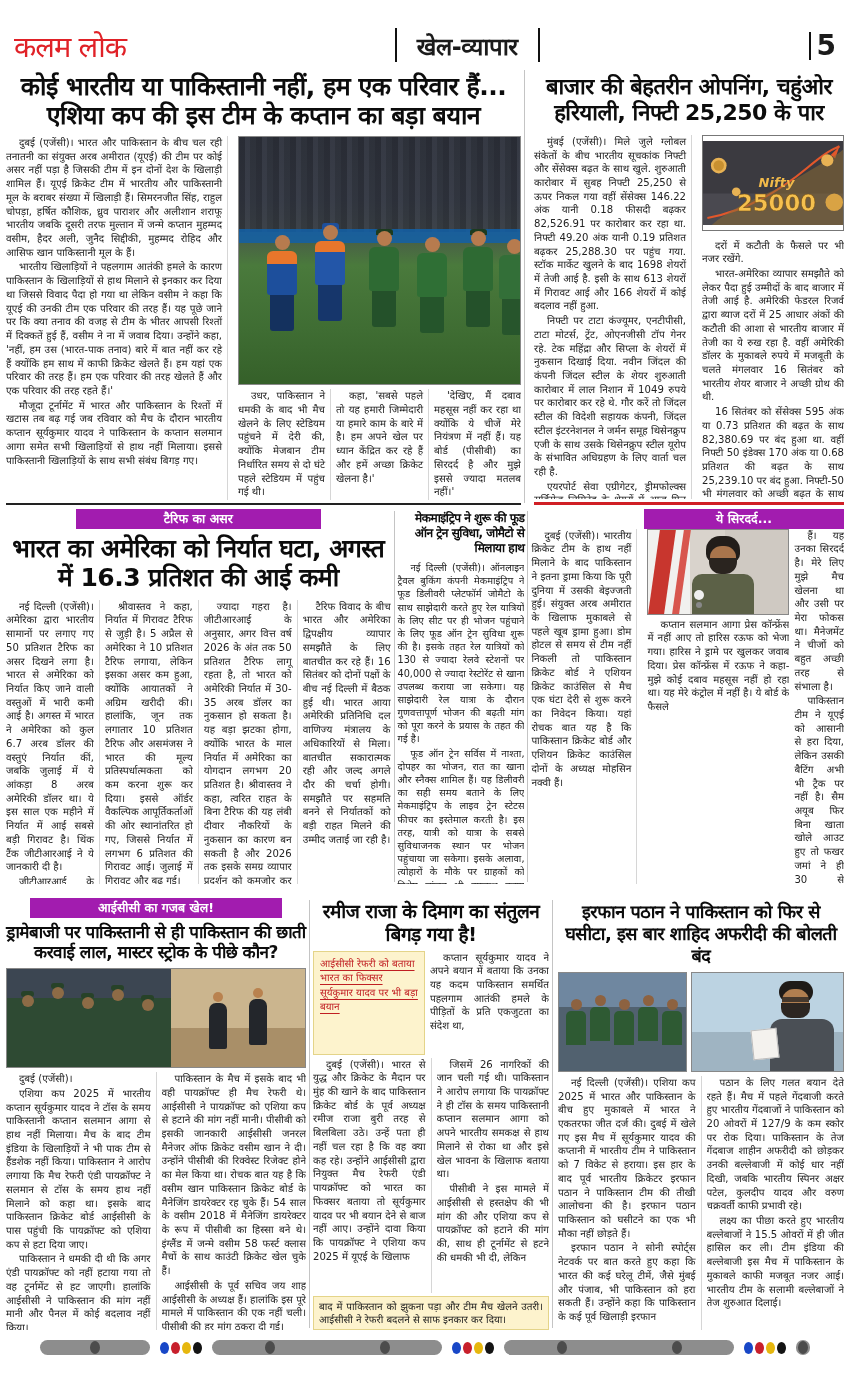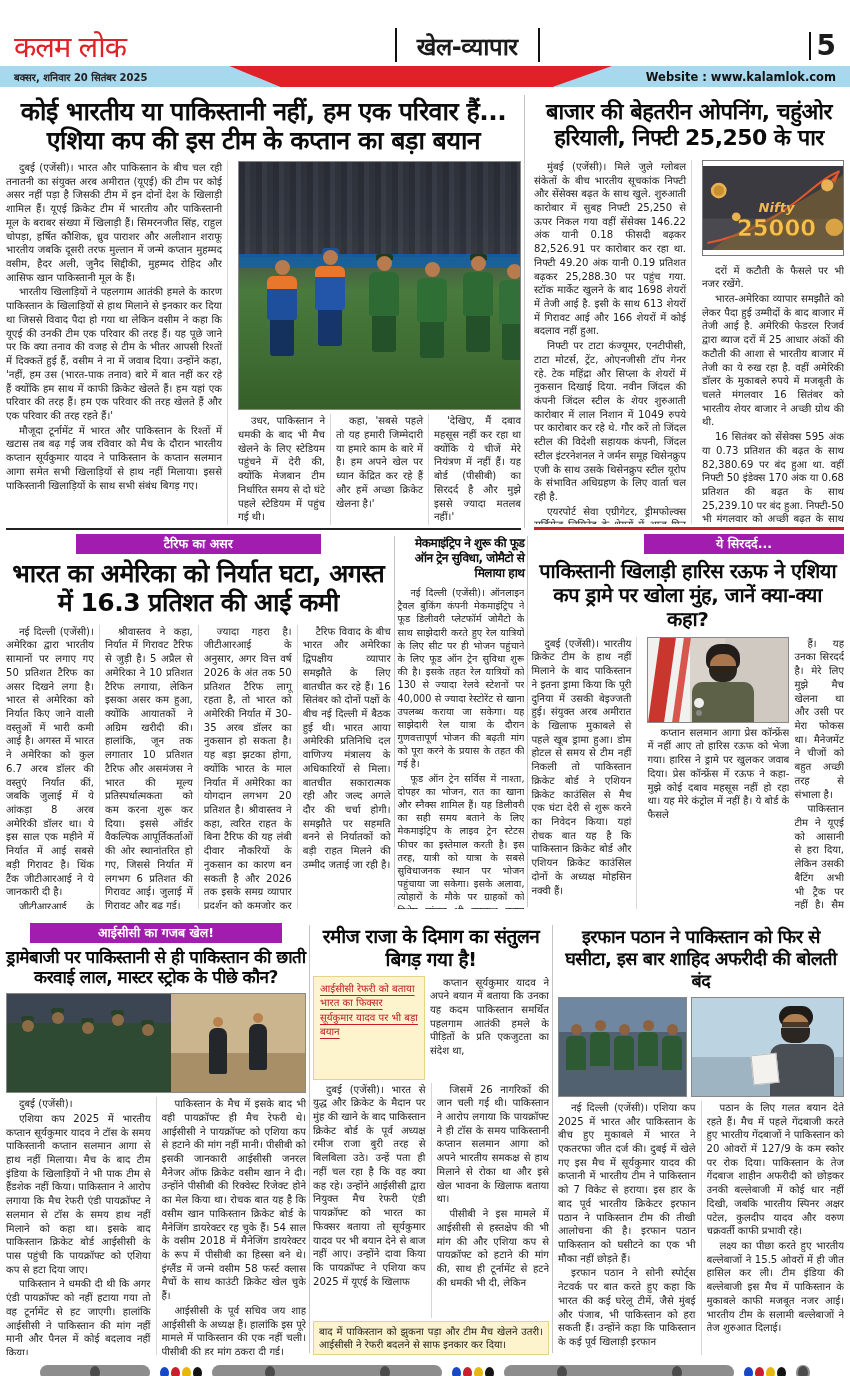--- a/index.html
+++ b/index.html
@@ -139,25 +139,20 @@
     <div class="section-wrap">
       <span class="sbar"></span>
       <span class="section-name">खेल-व्यापार</span>
       <span class="sbar"></span>
     </div>
     <div class="pageno-wrap">
       <span class="sbar" style="height:28px"></span>
       <span class="pageno">5</span>
     </div>
   </div>
-  <div class="bluestrip">
-    <div class="redtrap"></div>
-    <span class="dateline">बक्सर, शनिवार 20 सितंबर 2025</span>
-    <span class="website">Website : www.kalamlok.com</span>
-  </div>
 
   <div class="band top-band" style="margin-top:6px">
     <div class="captain">
       <div class="headline">कोई भारतीय या पाकिस्तानी नहीं, हम एक परिवार हैं... एशिया कप की इस टीम के कप्तान का बड़ा बयान</div>
       <div class="cap-body">
         <div class="cap-c1 body-text colsep">
             <p>दुबई (एजेंसी)। भारत और पाकिस्तान के बीच चल रही तनातनी का संयुक्त अरब अमीरात (यूएई) की टीम पर कोई असर नहीं पड़ा है जिसकी टीम में इन दोनों देश के खिलाड़ी शामिल हैं। यूएई क्रिकेट टीम में भारतीय और पाकिस्तानी मूल के बराबर संख्या में खिलाड़ी हैं। सिमरनजीत सिंह, राहुल चोपड़ा, हर्षित कौशिक, ध्रुव पाराशर और अलीशान शराफू भारतीय जबकि दूसरी तरफ मुल्तान में जन्मे कप्तान मुहम्मद वसीम, हैदर अली, जुनैद सिद्दीकी, मुहम्मद रोहिद और आसिफ खान पाकिस्तानी मूल के हैं।</p>
             <p>भारतीय खिलाड़ियों ने पहलगाम आतंकी हमले के कारण पाकिस्तान के खिलाड़ियों से हाथ मिलाने से इनकार कर दिया था जिससे विवाद पैदा हो गया था लेकिन वसीम ने कहा कि यूएई की उनकी टीम एक परिवार की तरह हैं। यह पूछे जाने पर कि क्या तनाव की वजह से टीम के भीतर आपसी रिश्तों में दिक्कतें हुई हैं, वसीम ने ना में जवाब दिया। उन्होंने कहा, 'नहीं, हम उस (भारत-पाक तनाव) बारे में बात नहीं कर रहे हैं क्योंकि हम साथ में काफी क्रिकेट खेलते हैं। हम यहां एक परिवार की तरह हैं। हम एक परिवार की तरह खेलते हैं और एक परिवार की तरह रहते हैं।'</p>
             <p>मौजूदा टूर्नामेंट में भारत और पाकिस्तान के रिश्तों में खटास तब बढ़ गई जब रविवार को मैच के दौरान भारतीय कप्तान सूर्यकुमार यादव ने पाकिस्तान के कप्तान सलमान आगा समेत सभी खिलाड़ियों से हाथ नहीं मिलाया। इससे पाकिस्तानी खिलाड़ियों के साथ सभी संबंध बिगड़ गए।</p>
           </div>
@@ -273,21 +268,20 @@
     <div class="mmt">
       <div class="headline">मेकमाइंट्रिप ने शुरू की फूड ऑन ट्रेन सुविधा, जोमैटो से मिलाया हाथ</div>
       <div class="body-text">
           <p>नई दिल्ली (एजेंसी)। ऑनलाइन ट्रैवल बुकिंग कंपनी मेकमाइंट्रिप ने फूड डिलीवरी प्लेटफॉर्म जोमैटो के साथ साझेदारी करते हुए रेल यात्रियों के लिए सीट पर ही भोजन पहुंचाने के लिए फूड ऑन ट्रेन सुविधा शुरू की है। इसके तहत रेल यात्रियों को 130 से ज्यादा रेलवे स्टेशनों पर 40,000 से ज्यादा रेस्टोरेंट से खाना उपलब्ध कराया जा सकेगा। यह साझेदारी रेल यात्रा के दौरान गुणवत्तापूर्ण भोजन की बढ़ती मांग को पूरा करने के प्रयास के तहत की गई है।</p>
           <p>फूड ऑन ट्रेन सर्विस में नाश्ता, दोपहर का भोजन, रात का खाना और स्नैक्स शामिल हैं। यह डिलीवरी का सही समय बताने के लिए मेकमाइंट्रिप के लाइव ट्रेन स्टेटस फीचर का इस्तेमाल करती है। इस तरह, यात्री को यात्रा के सबसे सुविधाजनक स्थान पर भोजन पहुंचाया जा सकेगा। इसके अलावा, त्योहारों के मौके पर ग्राहकों को विशेष व्यंजन भी उपलब्ध कराए जाएंगे।</p>
         </div>
     </div>
     <div class="vrule"></div>
     <div class="rauf">
       <div class="kicker">ये सिरदर्द...</div>
-      <div class="headline">पाकिस्तानी खिलाड़ी हारिस रऊफ ने एशिया कप ड्रामे पर खोला मुंह, जानें क्या-क्या कहा?</div>
       <div class="rauf-body">
         <div class="rauf-c1 body-text colsep">
             <p>दुबई (एजेंसी)। भारतीय क्रिकेट टीम के हाथ नहीं मिलाने के बाद पाकिस्तान ने इतना ड्रामा किया कि पूरी दुनिया में उसकी बेइज्जती हुई। संयुक्त अरब अमीरात के खिलाफ मुकाबले से पहले खूब ड्रामा हुआ। डोम होटल से समय से टीम नहीं निकली तो पाकिस्तान क्रिकेट बोर्ड ने एशियन क्रिकेट काउंसिल से मैच एक घंटा देरी से शुरू करने का निवेदन किया। यहां रोचक बात यह है कि पाकिस्तान क्रिकेट बोर्ड और एशियन क्रिकेट काउंसिल दोनों के अध्यक्ष मोहसिन नक्वी हैं।</p>
           </div>
         <div class="rauf-c2">
           <div class="rauf-photo">
             <div class="rp-red1"></div>
             <div class="rp-red2"></div>
             <div class="rp-hair"></div>
             <div class="rp-face"></div>

